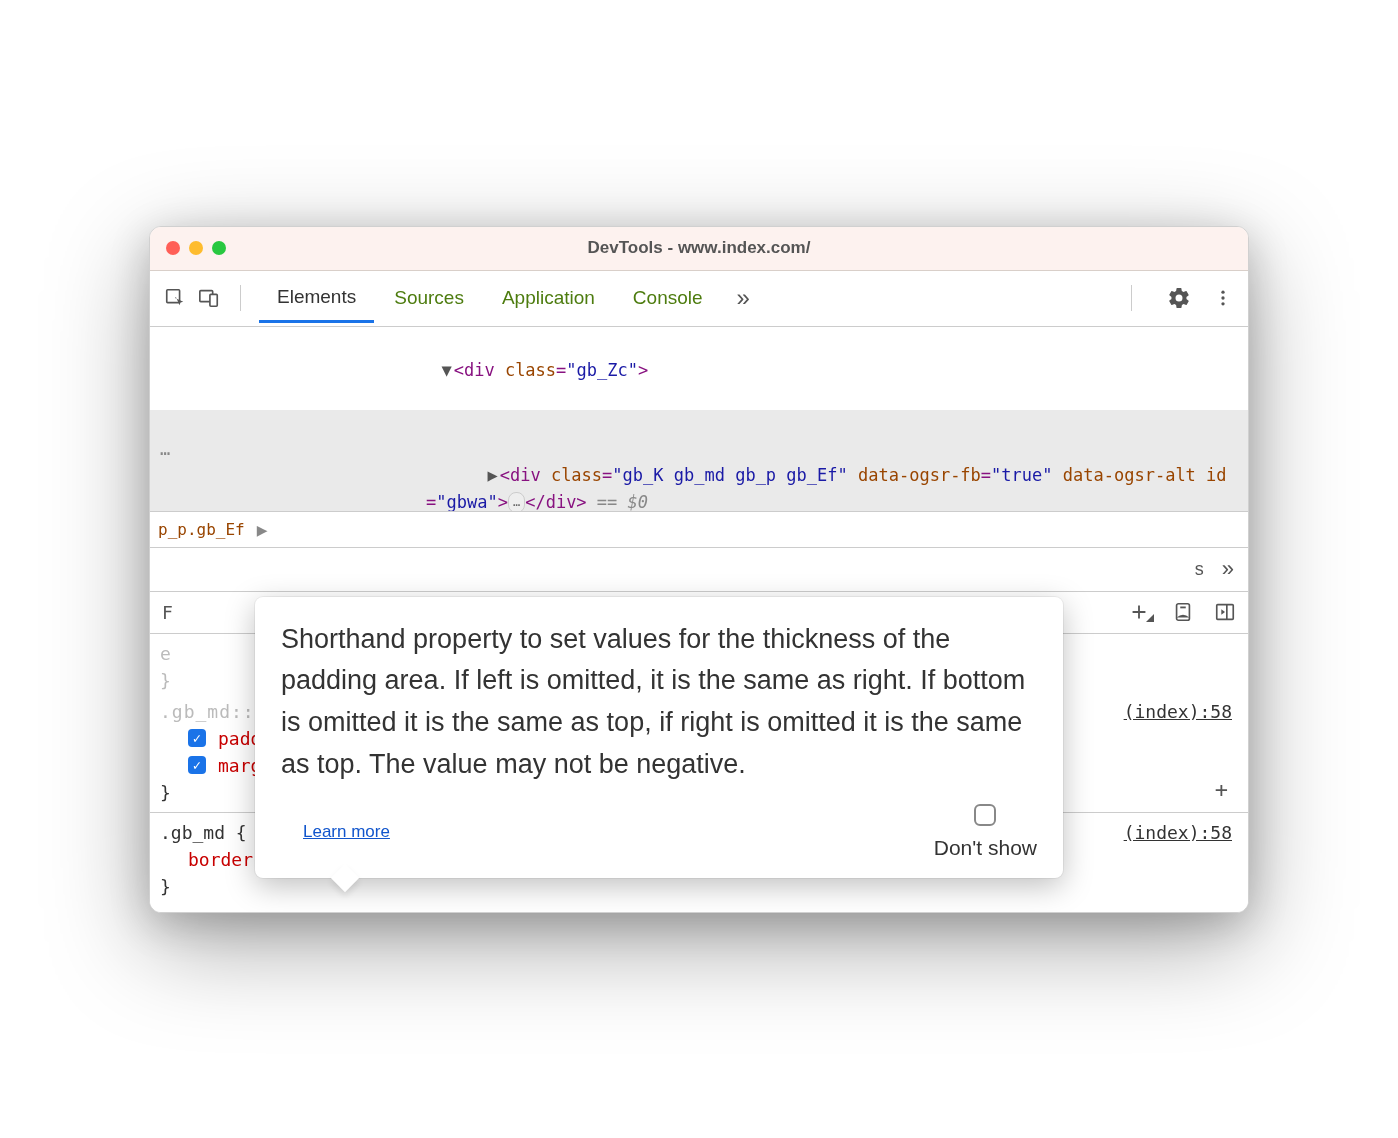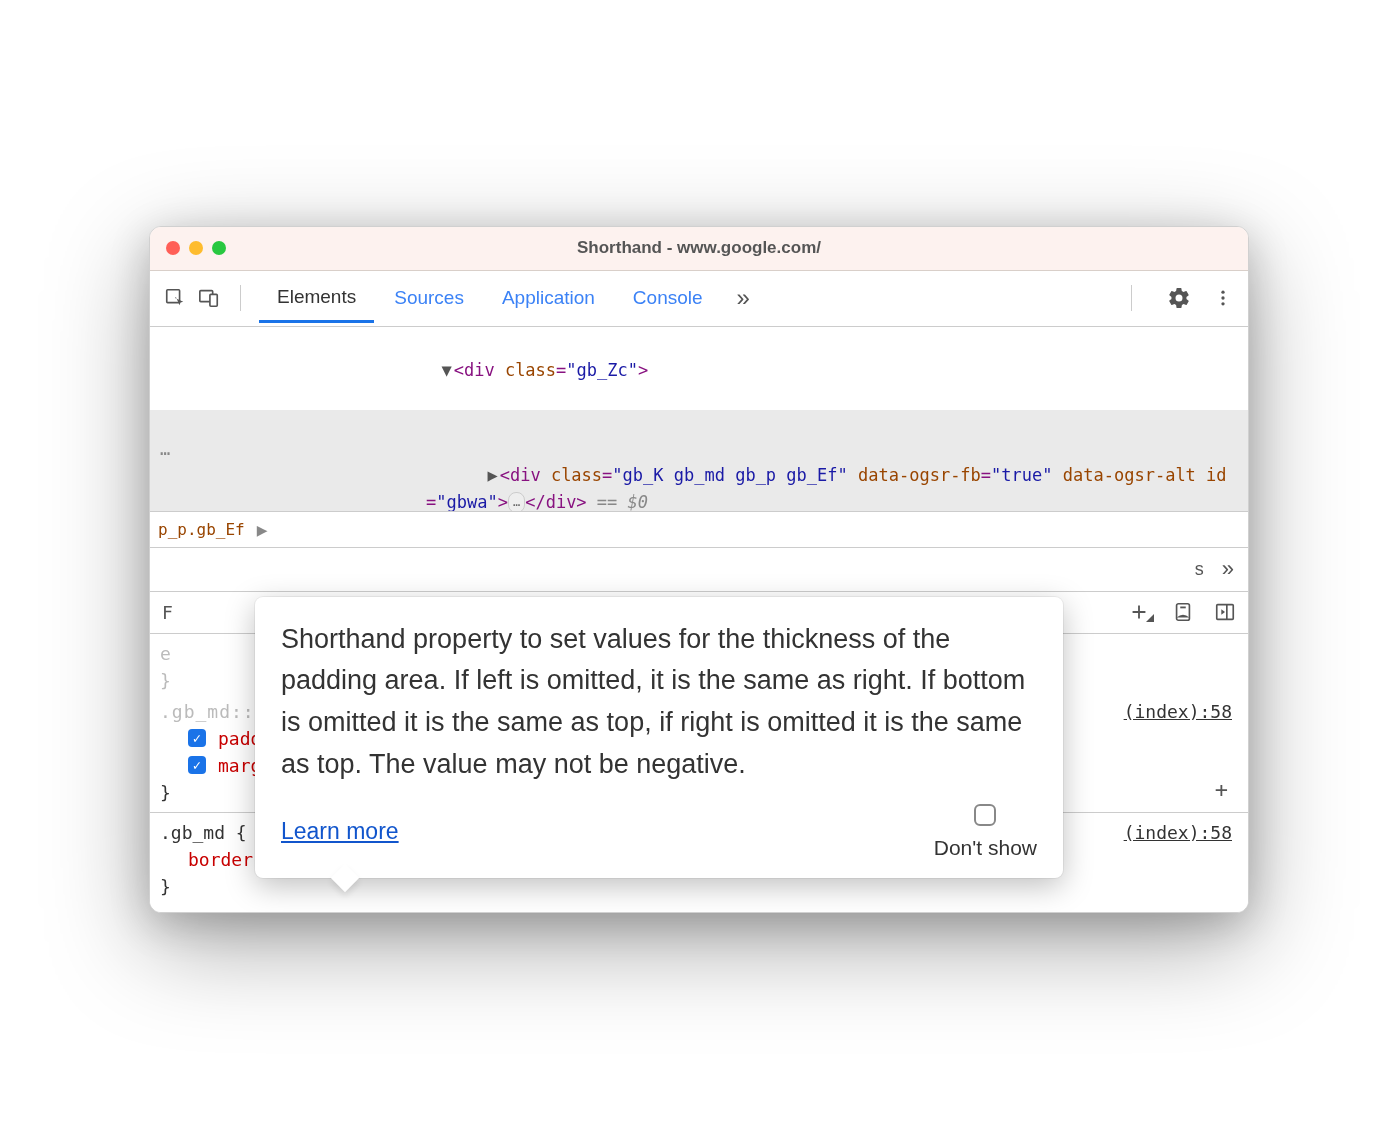--- a/index.html
+++ b/index.html
@@ -39,21 +39,21 @@
     .toolbar {
       height: 56px;
       display: flex;
       align-items: center;
       border-bottom: 1px solid #ccc;
       padding: 0 12px;
       gap: 2px;
     }
     .tb-icon { width: 26px; height: 26px; display: flex; align-items: center; justify-content: center; color: #555; cursor: pointer; }
     .tb-sep { width: 1px; height: 26px; background: #ccc; margin: 0 16px; }
-    .tab { font-size: 19px; color: #3b82f6; padding: 0 18px; height: 50px; display: flex; align-items: center; cursor: pointer; }
+    .tab { font-size: 19px; color: #4d7c0f; padding: 0 18px; height: 50px; display: flex; align-items: center; cursor: pointer; }
     .tab.active { color: #1a73e8; border-bottom: 3px solid #1a73e8; font-weight: 400; color:#333; }
     .tab.active span { color:#333; }
     .more-tabs { font-size: 24px; color: #555; padding: 0 14px; cursor:pointer; }
     .toolbar-right { margin-left: auto; display: flex; align-items: center; gap: 18px; }
     .dom-panel {
       font-family: Menlo, Consolas, monospace;
       font-size: 17px;
       line-height: 1.55;
       background: #fff;
       padding: 4px 0 0 0;
@@ -111,42 +111,42 @@
       left: 105px; top: 370px;
       width: 808px;
       background: #fff;
       border-radius: 8px;
       box-shadow: 0 8px 30px rgba(0,0,0,0.25), 0 0 0 1px rgba(0,0,0,0.05);
       padding: 22px 26px 18px 26px;
       z-index: 100;
     }
     .tooltip-text { font-size: 27px; color: #333; line-height: 1.55; }
     .tooltip-footer { display:flex; align-items:center; justify-content:space-between; margin-top: 18px; }
-    .tooltip-link { color:#1155cc; font-size: 23px; text-decoration: underline; cursor:pointer; }
+    .tooltip-link { color:#1155cc; font-size: 17px; text-decoration: underline; cursor:pointer;margin-left:22px; }
     .tooltip-dont { display:flex; align-items:center; gap:10px; font-size:21px; color:#333;flex-direction:column; }
     .tooltip-chk { width:22px; height:22px; border:2px solid #888; border-radius:6px; }
     .tooltip-tail {
       position:absolute; bottom:-10px; left:80px; width:20px; height:20px; background:#fff;
       transform: rotate(45deg); box-shadow: 3px 3px 6px rgba(0,0,0,0.1);
     }
     .obscured { color:#bbb; }
     svg { display:block; }
   </style>
 </head>
 <body>
 
 <div class="window">
 
   <div class="titlebar">
     <div class="traffic-lights">
       <div class="tl red"></div>
       <div class="tl yellow"></div>
       <div class="tl green"></div>
     </div>
-    <div class="titlebar-title">Shorthand - www.google.com/</div>
+    <div class="titlebar-title">DevTools - www.index.com/</div>
   </div>
 
   <div class="toolbar">
     <div class="tb-icon">
       <svg width="22" height="22" viewBox="0 0 24 24" fill="none" stroke="#555" stroke-width="1.8">
           <rect x="3" y="3" width="14" height="14" rx="1"></rect>
           <path d="M12 12 l9 4 -3 1 -1 3 -4 -9z" fill="#555" stroke="none"></path>
         </svg>
     </div>
     <div class="tb-icon" style="margin-left:6px">

